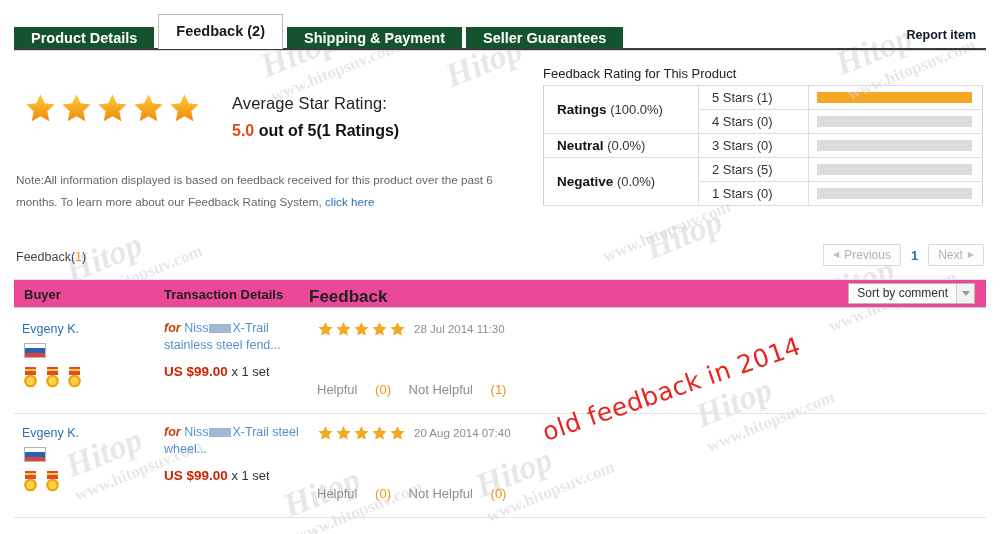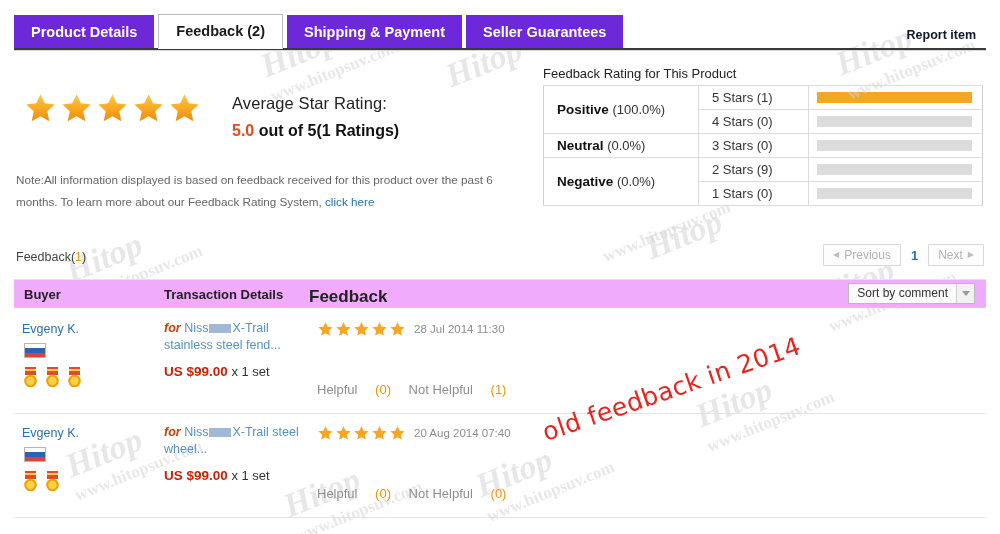--- a/index.html
+++ b/index.html
@@ -38,27 +38,27 @@
   
   .tabbar {
     position: absolute; left: 0; top: 6px; width: 1000px; height: 42px;
     z-index: 20;
   }
   .tabs {
     position: absolute; left: 14px; top: 8px;
     display: flex; align-items: flex-end; gap: 4px;
   }
   .tab {
-    background: #6d28d9;
+    background: #14532d;
     color: #ffffff;
     font-size: 14.5px;
     font-weight: bold;
     padding: 9px 17px 10px 17px;
     line-height: 14px;
-    height: 34px;
+    height: 22px;
     display: flex; align-items: center;
     cursor: pointer;
     white-space: nowrap;
   }
   .tab.active {
     background: #ffffff;
     color: #1b1b1b;
     border: 1px solid #b9b9b9;
     border-bottom: 1px solid #ffffff;
     height: 35px;
@@ -160,21 +160,21 @@
     border-radius: 1px;
   }
   .pg-num {
     color: #2a6fb5; font-size: 13px; font-weight: bold;
     padding: 0 4px; cursor: pointer;
   }
   .pg-arrow { color: #bdbdbd; font-size: 8px; line-height: 8px; }
 
   .list-head {
     position: absolute; left: 14px; top: 279px; width: 972px; height: 29px;
-    background: #f0abfc;
+    background: #ec4899;
     border-top: 1px solid #dfe3ea;
     border-bottom: 1px solid #c9cfdb;
     z-index: 10;
   }
   .lh-buyer { position: absolute; left: 10px; top: 7px; font-size: 13px; font-weight: bold; color: #222; }
   .lh-trans { position: absolute; left: 150px; top: 7px; font-size: 13px; font-weight: bold; color: #222; }
   .lh-fb    { position: absolute; left: 295px; top: 7px; font-size: 17px; font-weight: bold; color: #222; }
   .sortbox {
     position: absolute; right: 11px; top: 3px;
     display: flex; align-items: stretch;
@@ -313,42 +313,42 @@
       <div class="avg-line1">Average Star Rating:</div>
       <div class="avg-line2"><span class="avg-num">5.0</span><span> out of 5(1 Ratings)</span></div>
     </div>
     <div class="note"><span>Note:All information displayed is based on feedback received for this product over the past 6 months. To learn more about our Feedback Rating System, </span><a>click here</a></div>
   </div>
 
   <div class="fr-title">Feedback Rating for This Product</div>
   <table class="fr-table">
     <tbody>
         <tr>
-      <td class="fr-cat" rowspan="2"><b>Positive</b> <span>(100.0%)</span></td>
+      <td class="fr-cat" rowspan="2"><b>Ratings</b> <span>(100.0%)</span></td>
       <td class="fr-star">5 Stars (1)</td>
       <td class="fr-bar-cell">
             <div class="fr-bar filled" style="background: rgb(245, 166, 35);"></div>
           </td>
     </tr>
     <tr>
       <td class="fr-star">4 Stars (0)</td>
       <td class="fr-bar-cell">
             <div class="fr-bar" style="background: rgb(220, 220, 220);"></div>
           </td>
     </tr>
     <tr>
       <td class="fr-cat"><b>Neutral</b> <span>(0.0%)</span></td>
       <td class="fr-star">3 Stars (0)</td>
       <td class="fr-bar-cell">
             <div class="fr-bar" style="background: rgb(220, 220, 220);"></div>
           </td>
     </tr>
     <tr>
       <td class="fr-cat" rowspan="2"><b>Negative</b> <span>(0.0%)</span></td>
-      <td class="fr-star">2 Stars (9)</td>
+      <td class="fr-star">2 Stars (5)</td>
       <td class="fr-bar-cell">
             <div class="fr-bar" style="background: rgb(220, 220, 220);"></div>
           </td>
     </tr>
     <tr>
       <td class="fr-star">1 Stars (0)</td>
       <td class="fr-bar-cell">
             <div class="fr-bar" style="background: rgb(220, 220, 220);"></div>
           </td>
     </tr>

